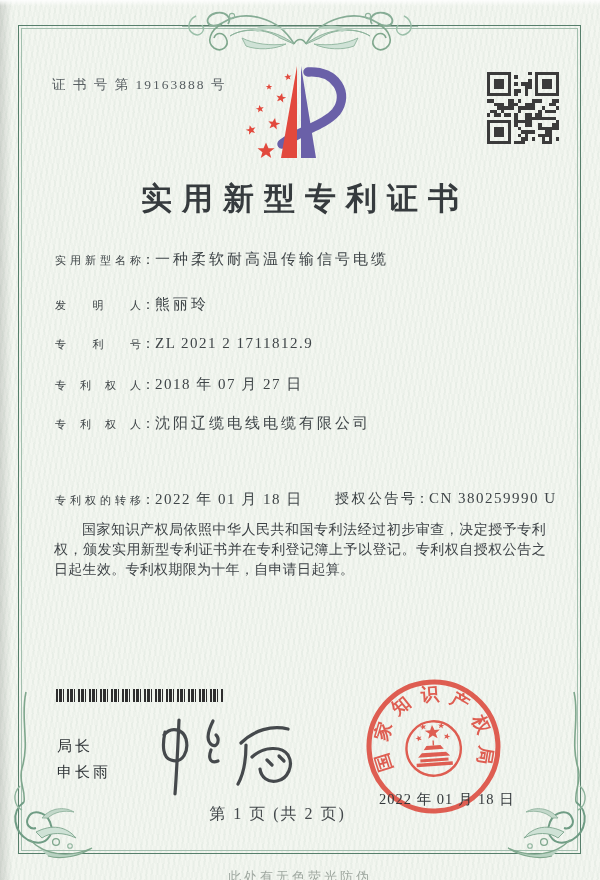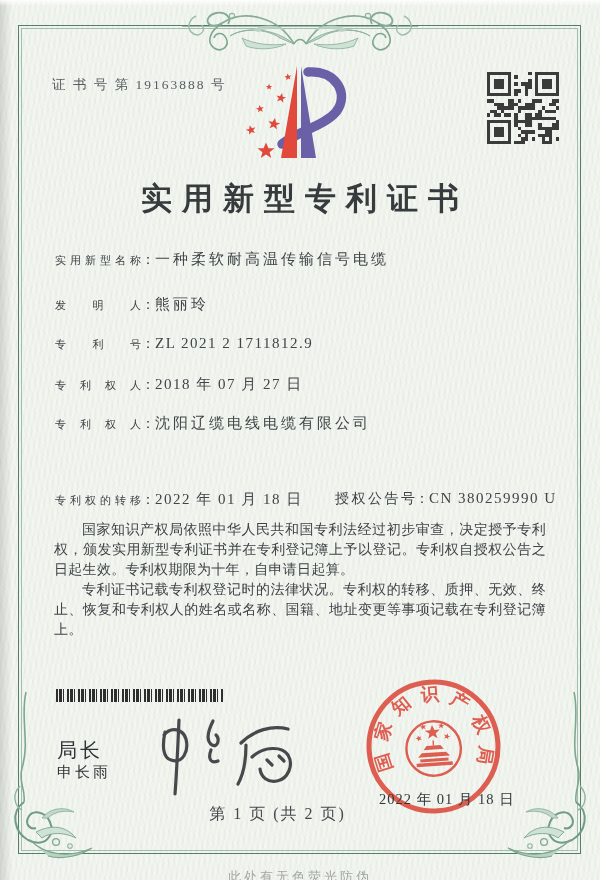--- a/index.html
+++ b/index.html
@@ -42,21 +42,21 @@
 
   
   .body-text{left:54px;top:520px;width:492px;font-size:14px;line-height:20px;
         text-align:justify;color:#3e4347;letter-spacing:.3px;}
   .body-text p{margin:0;text-indent:2em;}
 
   
   .barcode{left:56px;top:689px;width:168px;height:13px;
         background:repeating-linear-gradient(90deg,#2e2e2e 0 1.6px,rgba(0,0,0,0) 1.6px 3.4px,
         #2e2e2e 3.4px 6.2px,rgba(0,0,0,0) 6.2px 7.4px,#2e2e2e 7.4px 8.4px,rgba(0,0,0,0) 8.4px 11px);}
-  .gov-title{left:57px;top:737px;font-size:20px;letter-spacing:3px;color:#2e3336;
+  .gov-title{left:57px;top:737px;font-size:15px;letter-spacing:3px;color:#2e3336;
         font-family:Liberation Sans, sans-serif;}
   .gov-name{left:57px;top:763px;font-size:15px;letter-spacing:3px;color:#2e3336;
         font-family:Liberation Serif, serif;}
   .seal-date{left:379px;top:790px;font-size:14.5px;letter-spacing:1px;color:#33383b;z-index:5;}
   .page-info{left:0;top:804px;width:555px;text-align:center;font-size:16px;
         letter-spacing:2px;color:#44494c;}
   .security-note{left:228px;top:868px;font-size:13px;letter-spacing:3px;color:#9fa8a0;}
 </style>
 </head>
 <body>
@@ -365,21 +365,20 @@
   </div>
   <div class="abs frow" style="top:490px">
     <span class="flabel">专利权的转移</span><span class="fcolon">：</span><span class="fvalue">2022 年 01 月 18 日</span>
   </div>
   <div class="abs grantrow" style="top:490px">
     <span class="glabel">授权公告号</span><span class="fcolon">：</span><span class="fvalue">CN 380259990 U</span>
   </div>
 
   <div class="abs body-text">
     <p>国家知识产权局依照中华人民共和国专利法经过初步审查，决定授予专利权，颁发实用新型专利证书并在专利登记簿上予以登记。专利权自授权公告之日起生效。专利权期限为十年，自申请日起算。</p>
-    <p>专利证书记载专利权登记时的法律状况。专利权的转移、质押、无效、终止、恢复和专利权人的姓名或名称、国籍、地址变更等事项记载在专利登记簿上。</p>
   </div>
 
   <div class="abs barcode"></div>
 
   <div class="abs gov-title">局长</div>
   <div class="abs gov-name">申长雨</div>
 
   <svg class="abs" style="left:148px;top:708px" width="170" height="90" viewBox="0 0 170 90" fill="none" stroke="#45494c" stroke-width="3.2" stroke-linecap="round">
     <path d="M31,12 C30,34 29,60 27,86"></path>
     <path d="M17,24 C14,38 15,50 23,52 C35,56 41,43 38,31 C35,21 23,18 16,27"></path>

